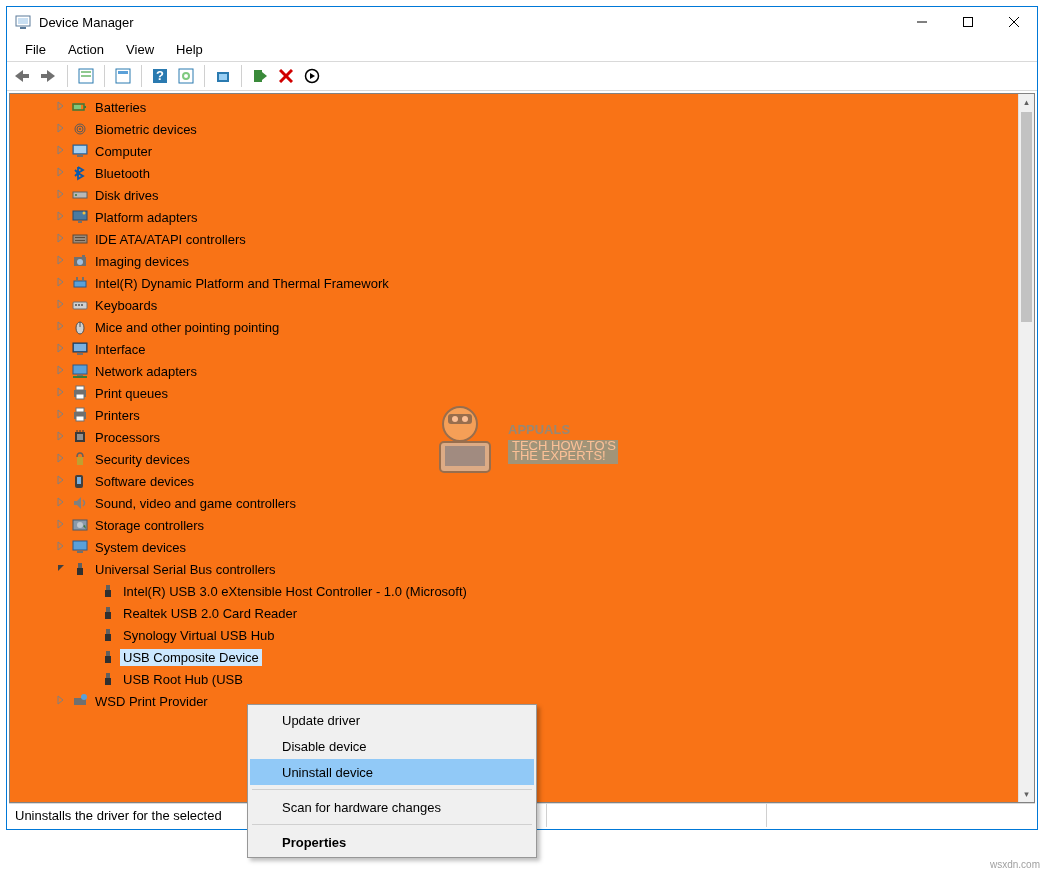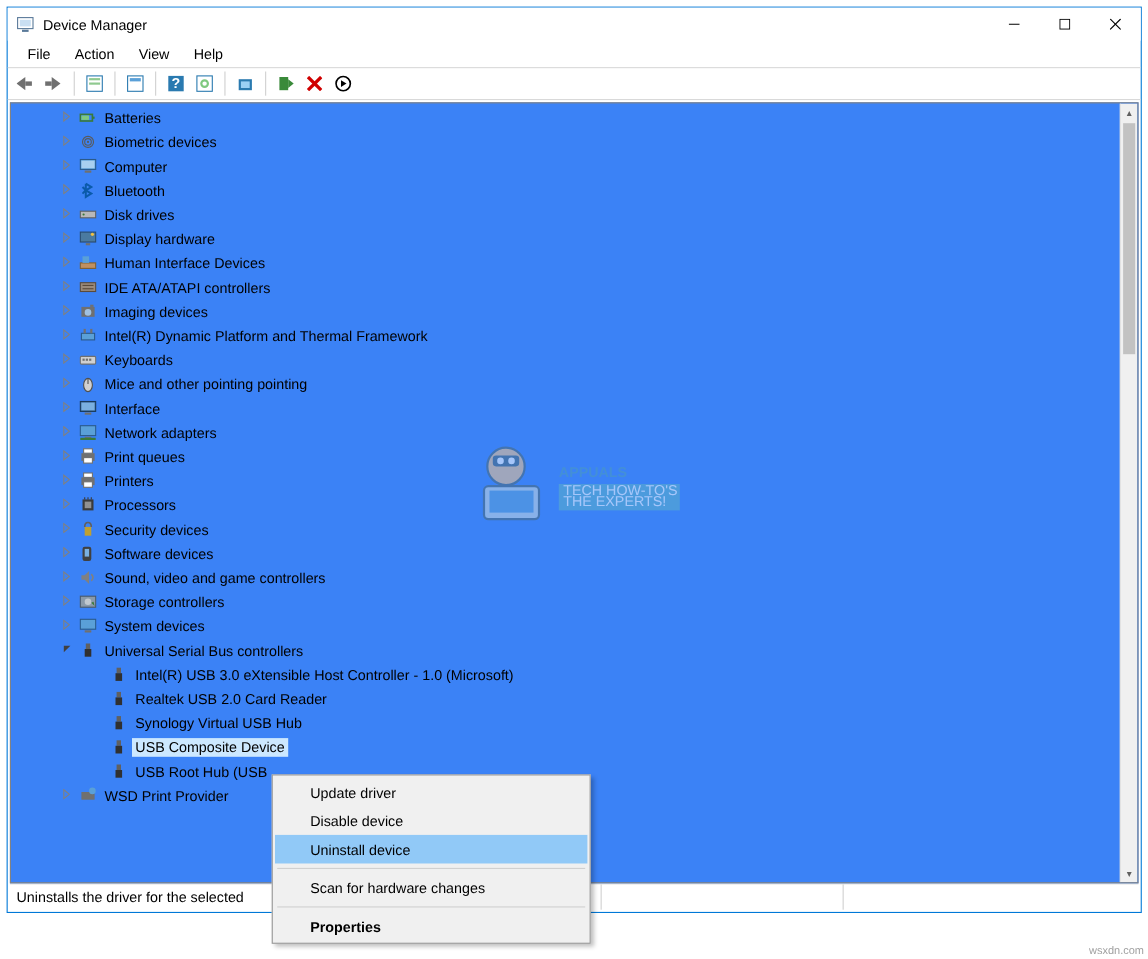--- a/index.html
+++ b/index.html
@@ -9,21 +9,21 @@
 .titlebar .app-icon{width:16px;height:16px;margin-right:8px;}
 .titlebar .title{font-size:13px;flex:0 0 auto;}
 .titlebar .spacer{flex:1;}
 .win-btn{width:46px;height:30px;display:flex;align-items:center;justify-content:center;}
 .menubar{height:24px;display:flex;align-items:center;padding:0 8px;gap:2px;}
 .menubar .menu-item{padding:2px 10px;font-size:13px;}
 .toolbar{height:30px;border-top:1px solid #d9d9d9;border-bottom:1px solid #d9d9d9;display:flex;align-items:center;padding:0 4px;gap:2px;}
 .tool-sep{width:1px;height:22px;background:#d0d0d0;margin:0 4px;}
 .tool-btn{width:24px;height:24px;display:flex;align-items:center;justify-content:center;border:1px solid transparent;}
 .content-wrap{flex:1;padding:2px;display:flex;flex-direction:column;min-height:0;}
-.tree-pane{flex:1;border:1px solid #828282;background:#3b82f6;overflow:hidden;position:relative;}
+.tree-pane{flex:1;border:1px solid #828282;background:#f97316;overflow:hidden;position:relative;}
 .tree{position:absolute;left:0;top:0;right:16px;bottom:0;overflow:hidden;padding:2px 0;}
 .vscroll{position:absolute;right:0;top:0;bottom:0;width:16px;background:#f0f0f0;border-left:1px solid #e0e0e0;}
 .vscroll .arrow{height:16px;display:flex;align-items:center;justify-content:center;color:#606060;font-size:9px;}
 .vscroll .thumb{position:absolute;left:2px;right:2px;top:18px;height:210px;background:#c2c2c2;}
 .tree-row{height:22px;display:flex;align-items:center;white-space:nowrap;}
 .tree-row .expander{width:14px;text-align:center;color:#6a6a6a;font-size:11px;user-select:none;}
 .tree-row .node-icon{width:18px;height:16px;margin:0 3px;display:flex;align-items:center;justify-content:center;}
 .tree-row .label{padding:1px 3px;font-size:13px;}
 .tree-row.selected .label{background:#cce8ff;}
 .depth1{padding-left:44px;}
@@ -219,33 +219,21 @@
             <span class="expander"><svg width="10" height="10">
                 <path d="M2 1 L7 5 L2 9 Z" fill="none" stroke="#808080"></path>
               </svg></span>
             <span class="node-icon">
               <svg width="16" height="16" viewBox="0 0 16 16">
                 <rect x="1" y="2" width="14" height="9" fill="#4a7aa0" stroke="#2a4a6a"></rect>
                 <rect x="6" y="12" width="4" height="2" fill="#707070"></rect>
                 <circle cx="12" cy="4" r="1.5" fill="#f0c040"></circle>
               </svg>
             </span>
-            <span class="label">Display hardware</span>
-          </div>
-          <div class="tree-row depth1">
-            <span class="expander"><svg width="10" height="10">
-                <path d="M2 1 L7 5 L2 9 Z" fill="none" stroke="#808080"></path>
-              </svg></span>
-            <span class="node-icon">
-              <svg width="16" height="16" viewBox="0 0 16 16">
-                <rect x="1" y="8" width="14" height="5" fill="#c09060" stroke="#806030"></rect>
-                <rect x="3" y="2" width="6" height="6" fill="#5aa0d8"></rect>
-              </svg>
-            </span>
-            <span class="label">Human Interface Devices</span>
+            <span class="label">Platform adapters</span>
           </div>
           <div class="tree-row depth1">
             <span class="expander"><svg width="10" height="10">
                 <path d="M2 1 L7 5 L2 9 Z" fill="none" stroke="#808080"></path>
               </svg></span>
             <span class="node-icon">
               <svg width="16" height="16" viewBox="0 0 16 16">
                 <rect x="1" y="4" width="14" height="8" fill="#9a8a7a" stroke="#5a4a3a"></rect>
                 <rect x="3" y="6" width="10" height="1" fill="#5a4a3a"></rect>
                 <rect x="3" y="9" width="10" height="1" fill="#5a4a3a"></rect>

